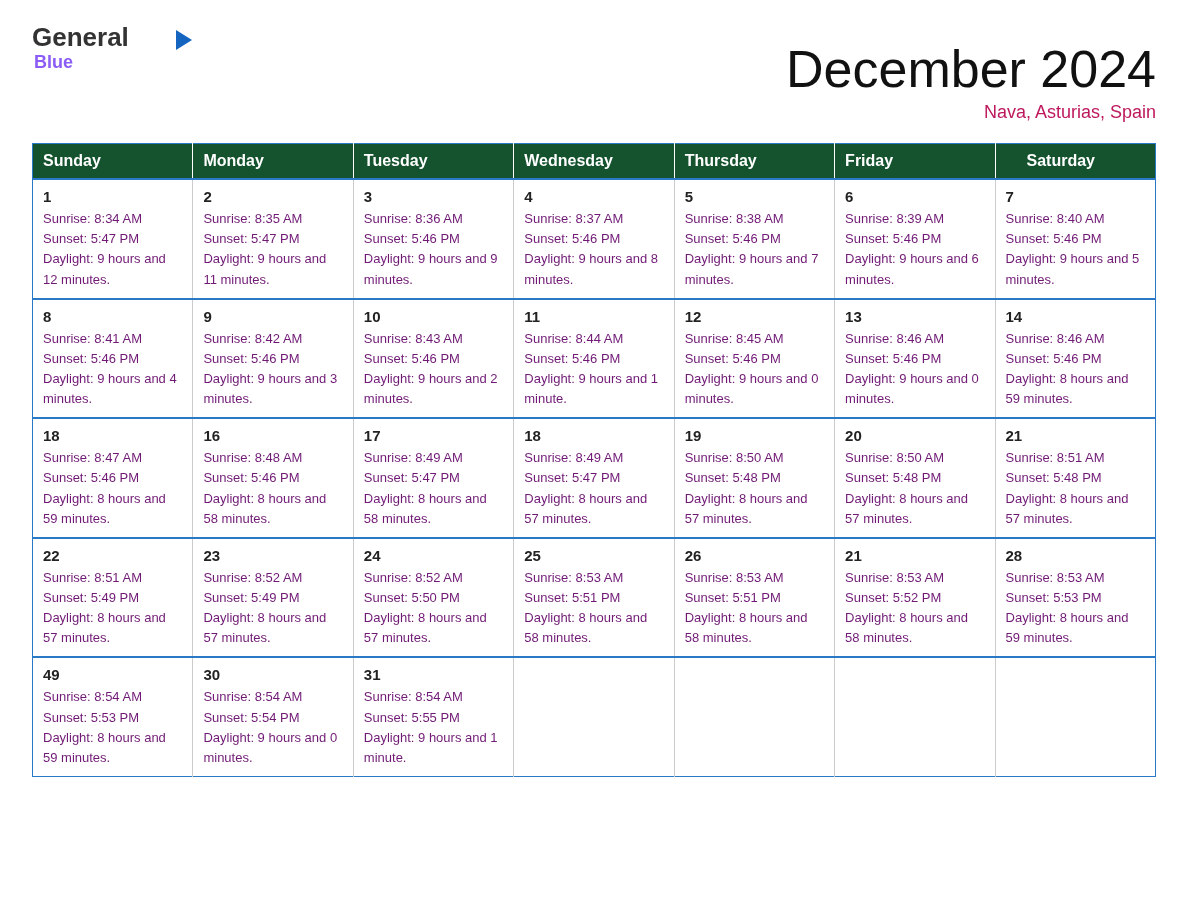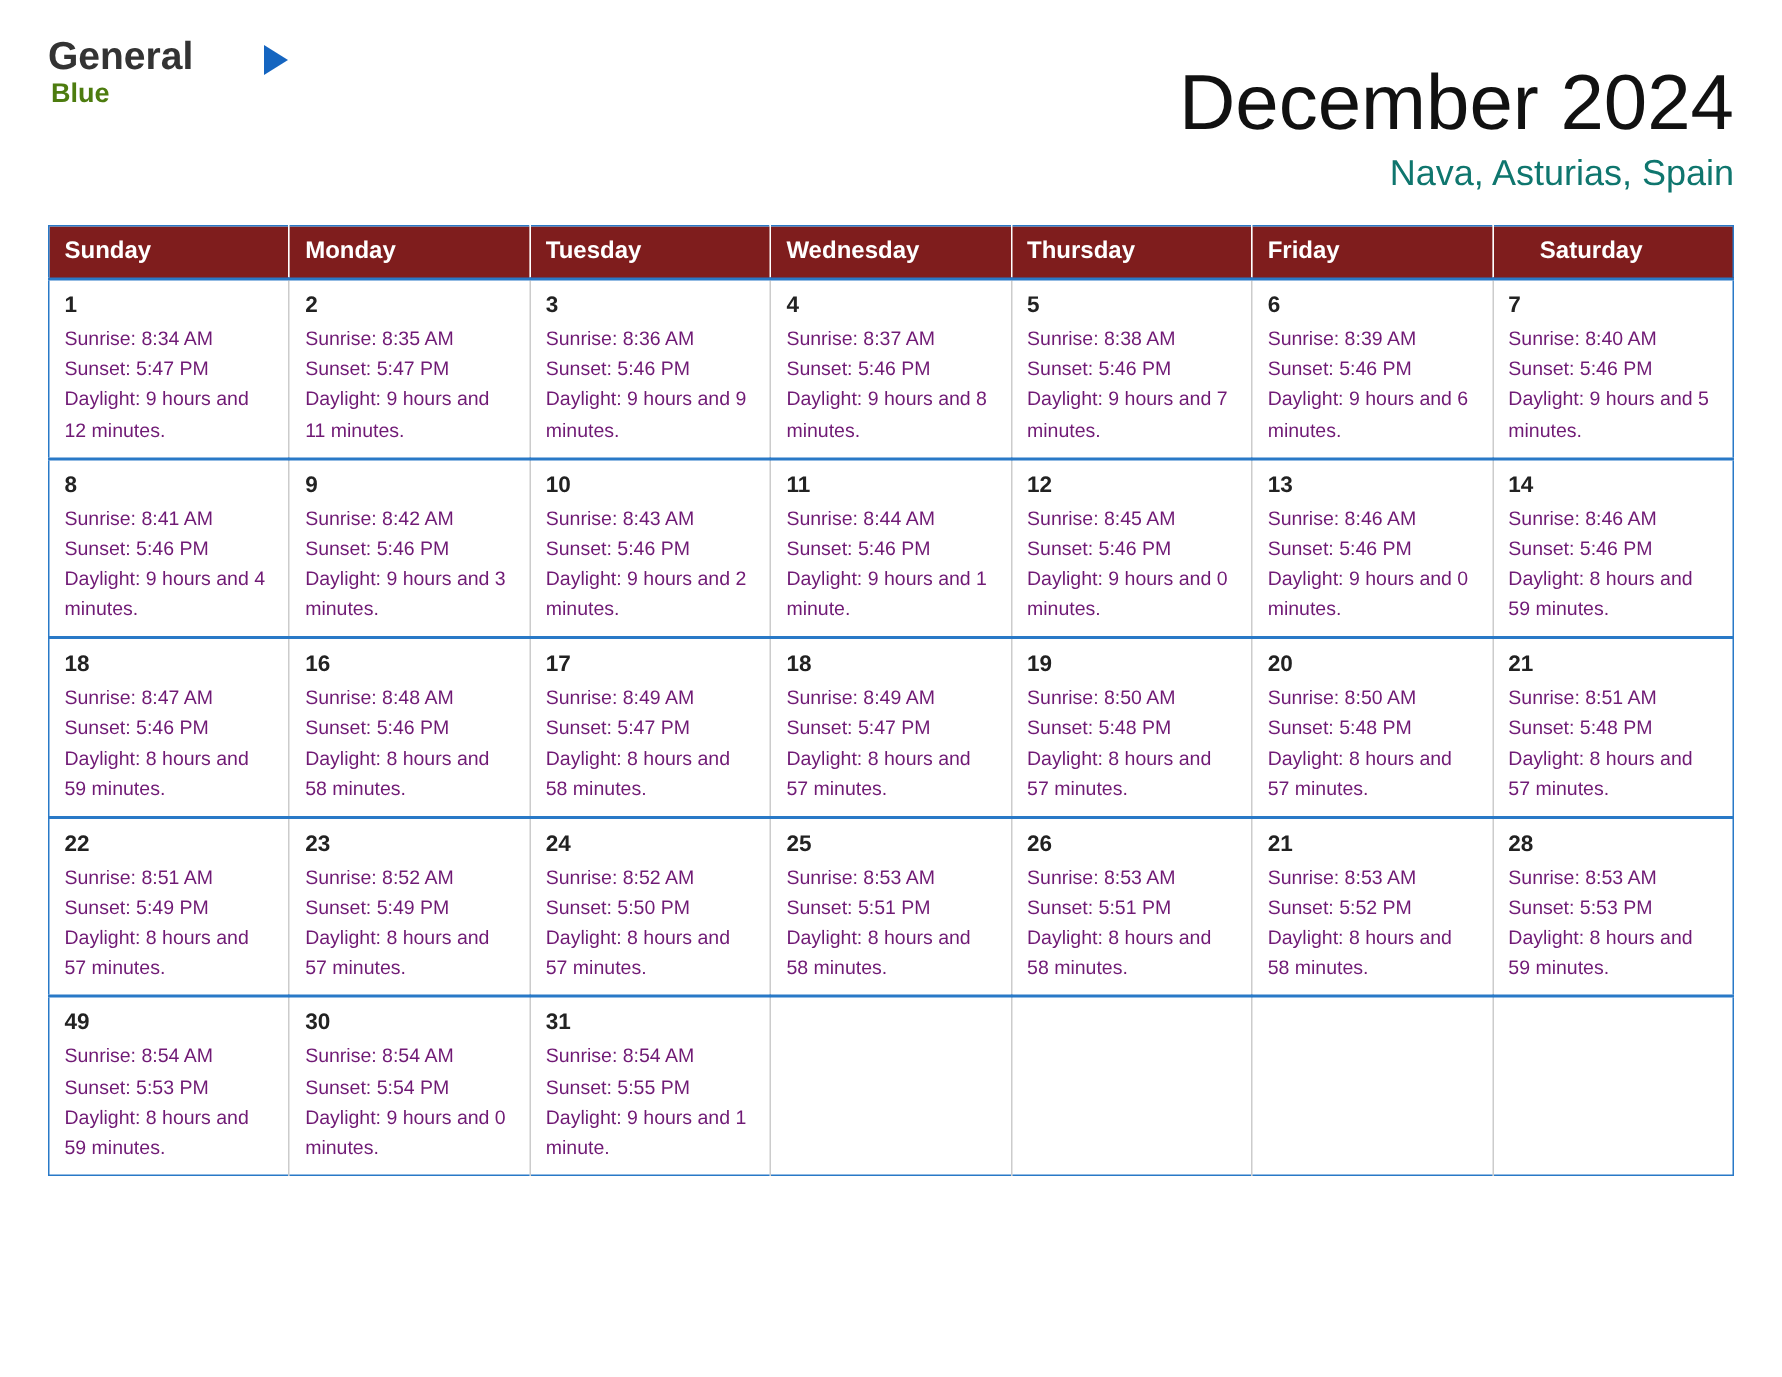--- a/index.html
+++ b/index.html
@@ -35,48 +35,48 @@
       width: 0;
       height: 0;
       border-left: 10px solid transparent;
       border-right: 10px solid transparent;
       border-bottom: 16px solid #1565c0;
       display: inline-block;
       margin: 0 2px 2px 2px;
       transform: rotate(90deg);
     }
     .logo-tagline {
-      color: #4d7c0f;
+      color: #8b5cf6;
       font-size: 18px;
       font-weight: bold;
       margin-top: 2px;
       margin-left: 2px;
     }
     .title-area {
       text-align: right;
     }
     .calendar-title {
       font-size: 52px;
       font-weight: normal;
       color: #111;
       line-height: 1.1;
       margin-top: 17px;
     }
     .calendar-subtitle {
-      font-size: 24px;
-      color: #0f766e;
+      font-size: 18px;
+      color: #be185d;
       margin-top: 4px;
     }
     .calendar {
       width: 100%;
       border-collapse: collapse;
       border: 1.5px solid #2979c7;
     }
     .calendar thead tr {
-      background-color: #7f1d1d;
+      background-color: #14532d;
     }
     .calendar thead th {
       color: #fff;
       font-size: 16px;
       font-weight: bold;
       padding: 8px 10px;
       text-align: left;
       border-right: 1.5px solid #fff;
     }
     .calendar thead th:last-child {

